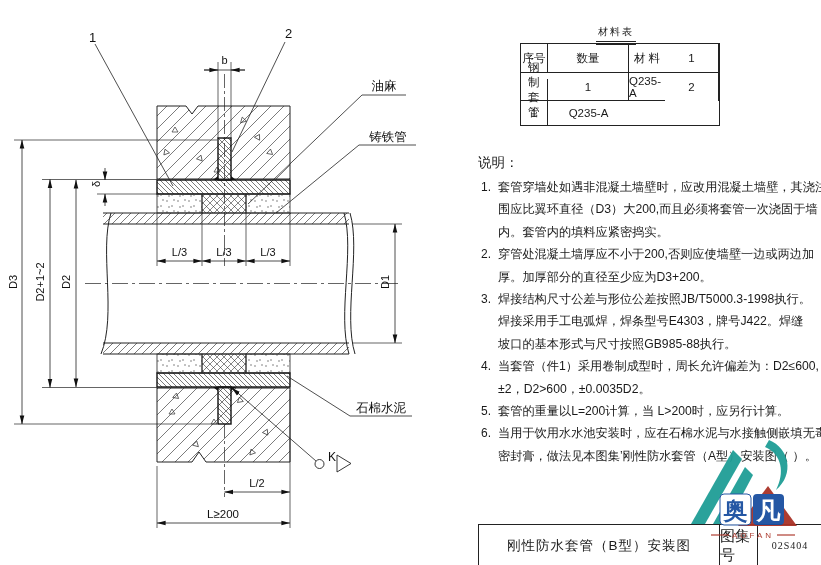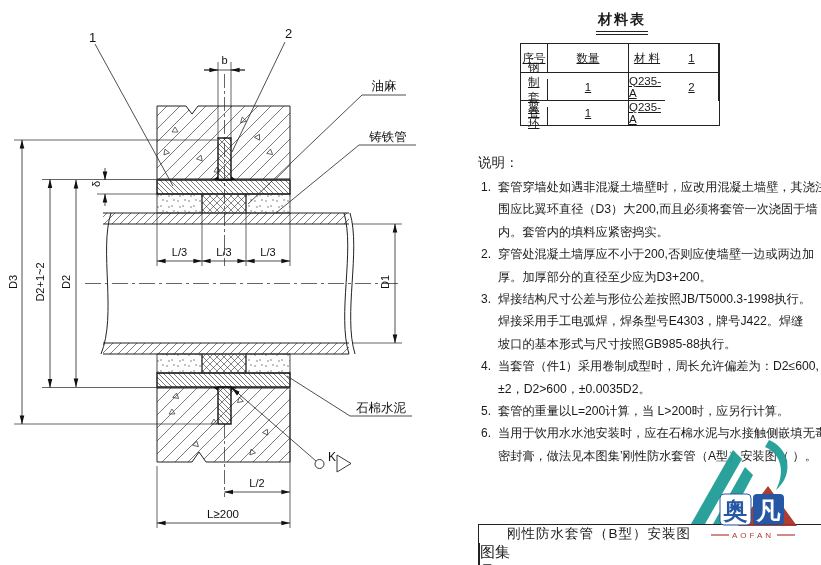--- a/index.html
+++ b/index.html
@@ -1,38 +1,38 @@
 <!DOCTYPE html>
 <html><head>
 <meta charset="utf-8">
 <style>
   html,body{margin:0;padding:0;background:#fff;}
   .page{position:relative;width:821px;height:565px;background:#fff;overflow:hidden;
         font-family:"Liberation Sans","DejaVu Sans",sans-serif;color:#1a1a1a;}
   svg text{font-family:"Liberation Sans","DejaVu Sans",sans-serif;}
   
-  .mat-title{position:absolute;left:596px;top:11px;font-size:14px;letter-spacing:2px;
-             border-bottom:4px double #222;padding:0 2px 2px 2px;font-weight:bold;}
+  .mat-title{position:absolute;left:596px;top:25px;font-size:10px;letter-spacing:2px;
+             border-bottom:4px double #222;padding:0 2px 2px 2px;font-weight:normal;}
   .mat-table{position:absolute;left:520px;top:43px;border:1.5px solid #222;
-             display:grid;grid-template-columns:27px 81px 36px 54px;grid-template-rows:29px 28px 24px;text-decoration:underline;}
+             display:grid;grid-template-columns:27px 81px 36px 54px;grid-template-rows:29px 28px 24px;}
   .mat-cell{border-right:1px solid #222;border-bottom:1px solid #222;display:flex;
             align-items:center;justify-content:center;font-size:11.5px;}
   .mat-cell.last-col{border-right:none;}
   .mat-cell.last-row{border-bottom:none;}
   .mat-cell.name-data{justify-content:flex-start;padding-left:7px;margin-top:6px;}
   
   .notes-title{position:absolute;left:478px;top:147px;font-size:13.5px;margin-top:7px;}
   .notes{position:absolute;left:481px;top:176px;width:345px;}
   .note-item{display:flex;}
   .note-num{width:17px;flex:0 0 17px;font-size:12px;line-height:22.4px;}
   .note-lines{flex:1;}
   .note-line{font-size:12.2px;line-height:22.4px;white-space:nowrap;}
   
   .tblock{position:absolute;left:478px;top:524px;width:343px;height:41px;
-          border-top:1.6px solid #222;border-left:1.6px solid #222;display:flex;flex-direction:column;}
+          border-top:1.6px solid #222;border-left:1.6px solid #222;display:flex;}
   .tb-title{width:240px;display:flex;align-items:center;justify-content:center;
             font-size:13.5px;letter-spacing:1px;}
   .tb-label{width:37px;border-left:1.3px solid #222;display:flex;align-items:center;
             justify-content:center;font-size:15px;}
   .tb-no{flex:1;border-left:1.3px solid #222;display:flex;align-items:center;
          justify-content:center;font-size:10px;letter-spacing:1px;font-family:Liberation Serif, serif;}
   .logo{position:absolute;left:683px;top:436px;opacity:.95;}
 </style>
 </head>
 <body>
@@ -203,21 +203,20 @@
   <div class="mat-title">材料表</div>
   <div class="mat-table">
     <div class="mat-cell">序号</div>
     <div class="mat-cell">数量</div>
     <div class="mat-cell last-col">材  料</div>
     <div class="mat-cell">1</div>
     <div class="mat-cell name-data">钢制套管</div>
     <div class="mat-cell">1</div>
     <div class="mat-cell last-col">Q235-A</div>
     <div class="mat-cell last-row">2</div>
-    <div class="mat-cell name-data last-row">翼环</div>
     <div class="mat-cell last-row">1</div>
     <div class="mat-cell last-col last-row">Q235-A</div>
   </div>
 
   <div class="notes-title">说明：</div>
   <div class="notes">
     <div class="note-item">
       <div class="note-num">1.</div>
       <div class="note-lines">
         <div class="note-line">套管穿墙处如遇非混凝土墙壁时，应改用混凝土墙壁，其浇注</div>

